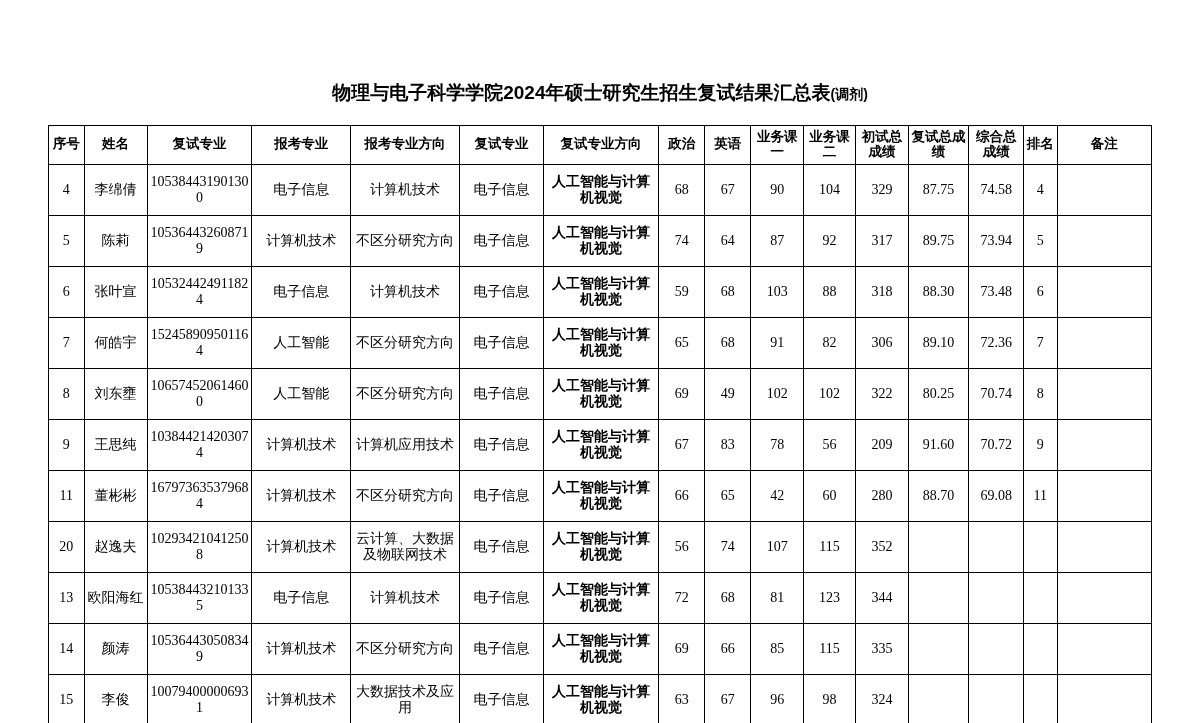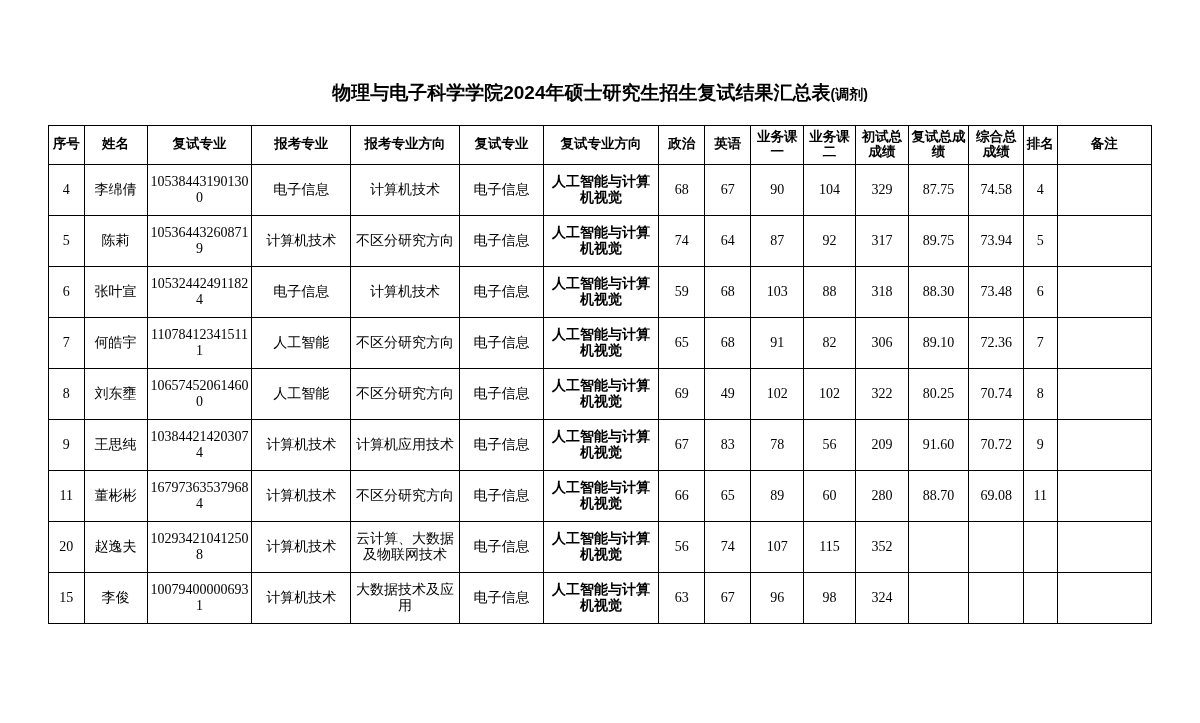--- a/index.html
+++ b/index.html
@@ -192,21 +192,21 @@
             <td class="cell-num">88</td>
             <td class="cell-num">318</td>
             <td class="cell-num">88.30</td>
             <td class="cell-num">73.48</td>
             <td class="cell-num">6</td>
             <td class="cell-text"></td>
           </tr>
           <tr>
             <td class="cell-num">7</td>
             <td class="cell-name">何皓宇</td>
-            <td class="cell-id">110784123415111</td>
+            <td class="cell-id">152458909501164</td>
             <td class="cell-text">人工智能</td>
             <td class="cell-text">不区分研究方向</td>
             <td class="cell-text">电子信息</td>
             <td class="two-line">人工智能与计算机视觉</td>
             <td class="cell-num">65</td>
             <td class="cell-num">68</td>
             <td class="cell-num">91</td>
             <td class="cell-num">82</td>
             <td class="cell-num">306</td>
             <td class="cell-num">89.10</td>
@@ -253,21 +253,21 @@
           <tr>
             <td class="cell-num">11</td>
             <td class="cell-name">董彬彬</td>
             <td class="cell-id">167973635379684</td>
             <td class="cell-text">计算机技术</td>
             <td class="cell-text">不区分研究方向</td>
             <td class="cell-text">电子信息</td>
             <td class="two-line">人工智能与计算机视觉</td>
             <td class="cell-num">66</td>
             <td class="cell-num">65</td>
-            <td class="cell-num">89</td>
+            <td class="cell-num">42</td>
             <td class="cell-num">60</td>
             <td class="cell-num">280</td>
             <td class="cell-num">88.70</td>
             <td class="cell-num">69.08</td>
             <td class="cell-num">11</td>
             <td class="cell-text"></td>
           </tr>
           <tr>
             <td class="cell-num">20</td>
             <td class="cell-name">赵逸夫</td>
@@ -280,20 +280,56 @@
             <td class="cell-num">74</td>
             <td class="cell-num">107</td>
             <td class="cell-num">115</td>
             <td class="cell-num">352</td>
             <td class="cell-num"></td>
             <td class="cell-num"></td>
             <td class="cell-num"></td>
             <td class="cell-text"></td>
           </tr>
           <tr>
+            <td class="cell-num">13</td>
+            <td class="cell-name">欧阳海红</td>
+            <td class="cell-id">105384432101335</td>
+            <td class="cell-text">电子信息</td>
+            <td class="cell-text">计算机技术</td>
+            <td class="cell-text">电子信息</td>
+            <td class="two-line">人工智能与计算机视觉</td>
+            <td class="cell-num">72</td>
+            <td class="cell-num">68</td>
+            <td class="cell-num">81</td>
+            <td class="cell-num">123</td>
+            <td class="cell-num">344</td>
+            <td class="cell-num"></td>
+            <td class="cell-num"></td>
+            <td class="cell-num"></td>
+            <td class="cell-text"></td>
+          </tr>
+          <tr>
+            <td class="cell-num">14</td>
+            <td class="cell-name">颜涛</td>
+            <td class="cell-id">105364430508349</td>
+            <td class="cell-text">计算机技术</td>
+            <td class="cell-text">不区分研究方向</td>
+            <td class="cell-text">电子信息</td>
+            <td class="two-line">人工智能与计算机视觉</td>
+            <td class="cell-num">69</td>
+            <td class="cell-num">66</td>
+            <td class="cell-num">85</td>
+            <td class="cell-num">115</td>
+            <td class="cell-num">335</td>
+            <td class="cell-num"></td>
+            <td class="cell-num"></td>
+            <td class="cell-num"></td>
+            <td class="cell-text"></td>
+          </tr>
+          <tr>
             <td class="cell-num">15</td>
             <td class="cell-name">李俊</td>
             <td class="cell-id">100794000006931</td>
             <td class="cell-text">计算机技术</td>
             <td class="cell-text">大数据技术及应用</td>
             <td class="cell-text">电子信息</td>
             <td class="two-line">人工智能与计算机视觉</td>
             <td class="cell-num">63</td>
             <td class="cell-num">67</td>
             <td class="cell-num">96</td>

